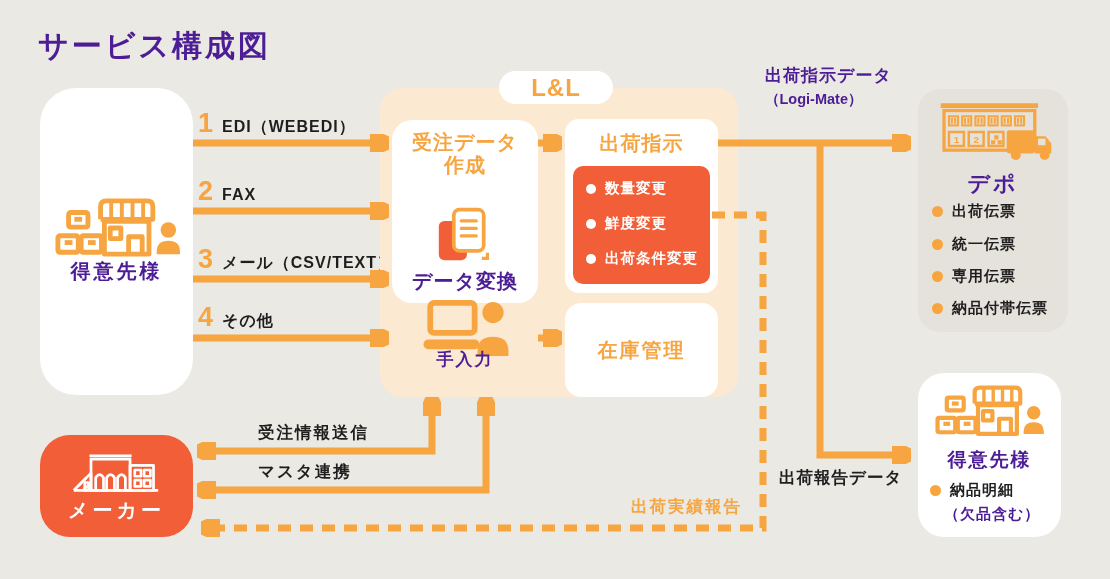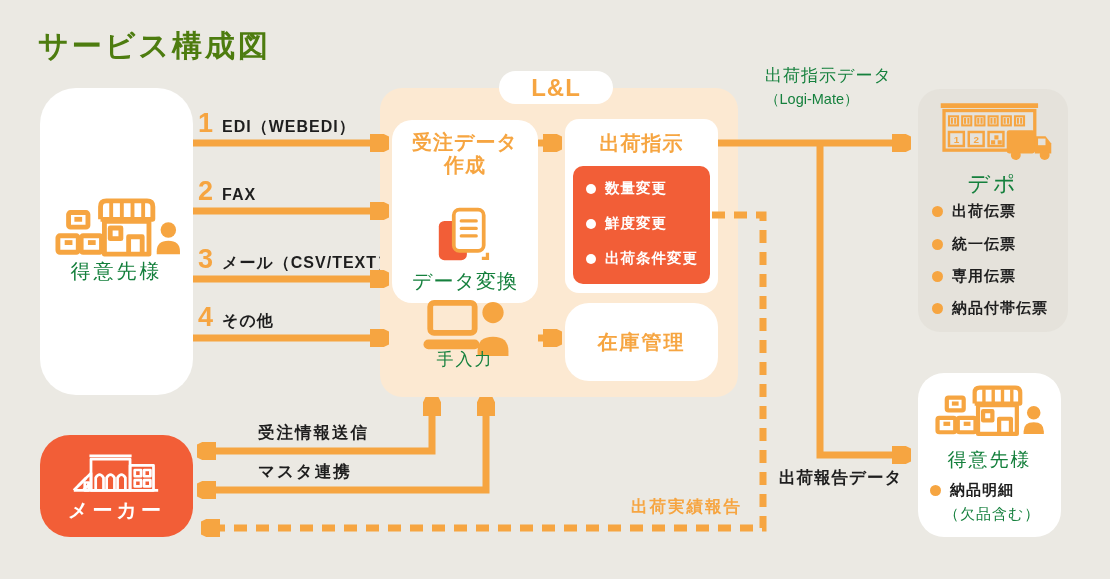--- a/index.html
+++ b/index.html
@@ -1,41 +1,41 @@
 <!DOCTYPE html>
 <html><head>
 <meta charset="utf-8">
 <style>
   * { margin:0; padding:0; box-sizing:border-box; }
   body { background:#d8d5ce; font-family:"Liberation Sans","DejaVu Sans",sans-serif; }
   .stage { position:relative; width:1110px; height:579px; background:#EBE9E3; overflow:hidden;
            font-family:"Liberation Sans","DejaVu Sans",sans-serif; color:#1E1E1E; }
   .abs { position:absolute; }
 
-  .title { left:38px; top:26px; font-size:30px; font-weight:bold; color:#4d7c0f; letter-spacing:3px; }
+  .title { left:38px; top:26px; font-size:30px; font-weight:bold; color:#4c1d95; letter-spacing:3px; }
 
   
   .whitebox { background:#fff; border-radius:30px; }
   .cust-left  { left:40px;  top:88px;  width:153px; height:307px; border-radius:36px; }
   .cust-right { left:918px; top:373px; width:143px; height:164px; border-radius:26px; }
   .maker      { left:40px;  top:435px; width:153px; height:102px; border-radius:30px; background:#F25E37;padding-left:25px; }
   .panel      { left:380px; top:88px;  width:358px; height:309px; border-radius:22px; background:#FCE9D2; }
   .badge      { left:499px; top:71px;  width:114px; height:33px; border-radius:17px; background:#fff;
                 display:flex; align-items:center; justify-content:center;
                 font-size:24px; font-weight:bold; color:#F6A541; letter-spacing:1px; }
   .depot      { left:918px; top:89px;  width:150px; height:243px; border-radius:22px; background:#E5E2DB; }
 
   .orderbox   { left:392px; top:120px; width:146px; height:183px; border-radius:20px; background:#fff; }
   .shipbox    { left:565px; top:119px; width:153px; height:174px; border-radius:14px; background:#fff; }
-  .invbox     { left:565px; top:303px; width:153px; height:78px;  border-radius:24px; background:#fff;
+  .invbox     { left:565px; top:303px; width:153px; height:94px;  border-radius:16px; background:#fff;
                 display:flex; align-items:center; justify-content:center; }
   .changebox  { left:8px; top:47px; width:137px; height:118px; border-radius:10px; background:#F25E37; }
 
   .orange-h { color:#F6A541; font-weight:bold; font-size:20px; letter-spacing:1px; text-align:center; }
-  .dark-h   { color:#15803d; font-weight:normal; }
+  .dark-h   { color:#4c1d95; font-weight:bold; }
 
   .centered { left:0; width:100%; text-align:center; }
 
   
   .ch { display:flex; align-items:baseline; gap:9px; }
   .ch .num { color:#F6A541; font-size:27px; font-weight:bold; }
   .ch .lbl { color:#1E1E1E; font-size:16px; font-weight:bold; letter-spacing:1px; }
 
   
   .drow { display:flex; align-items:center; gap:9px; }

